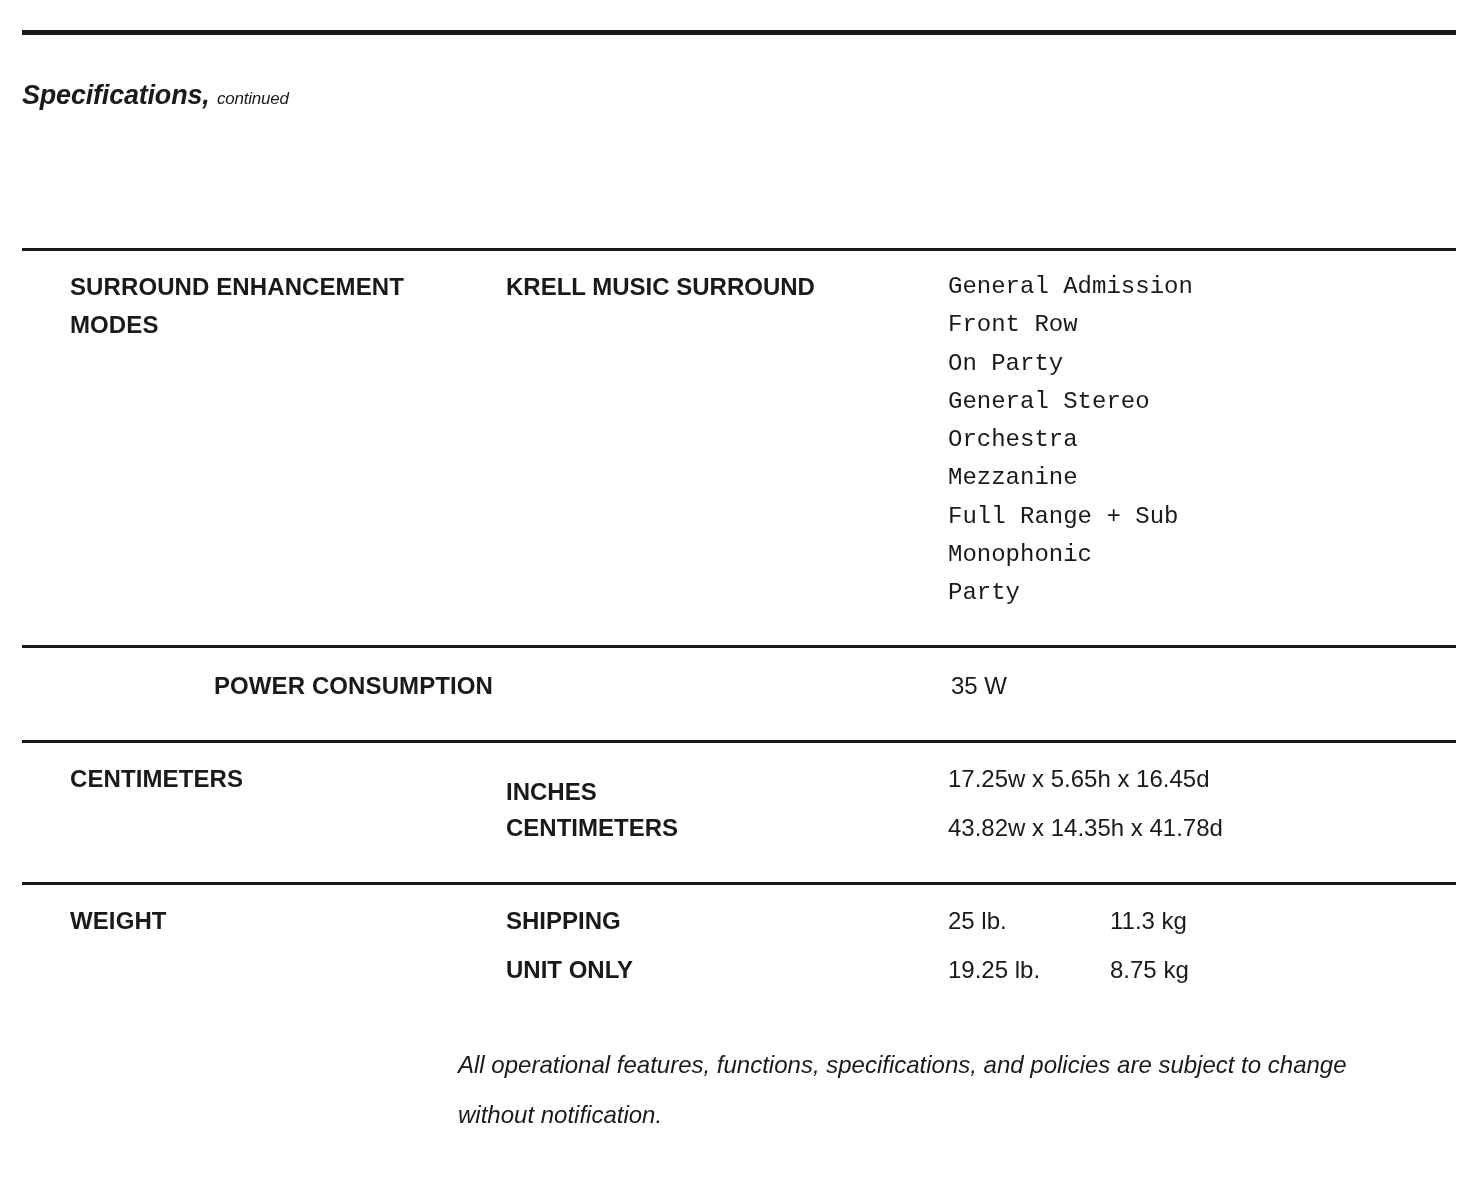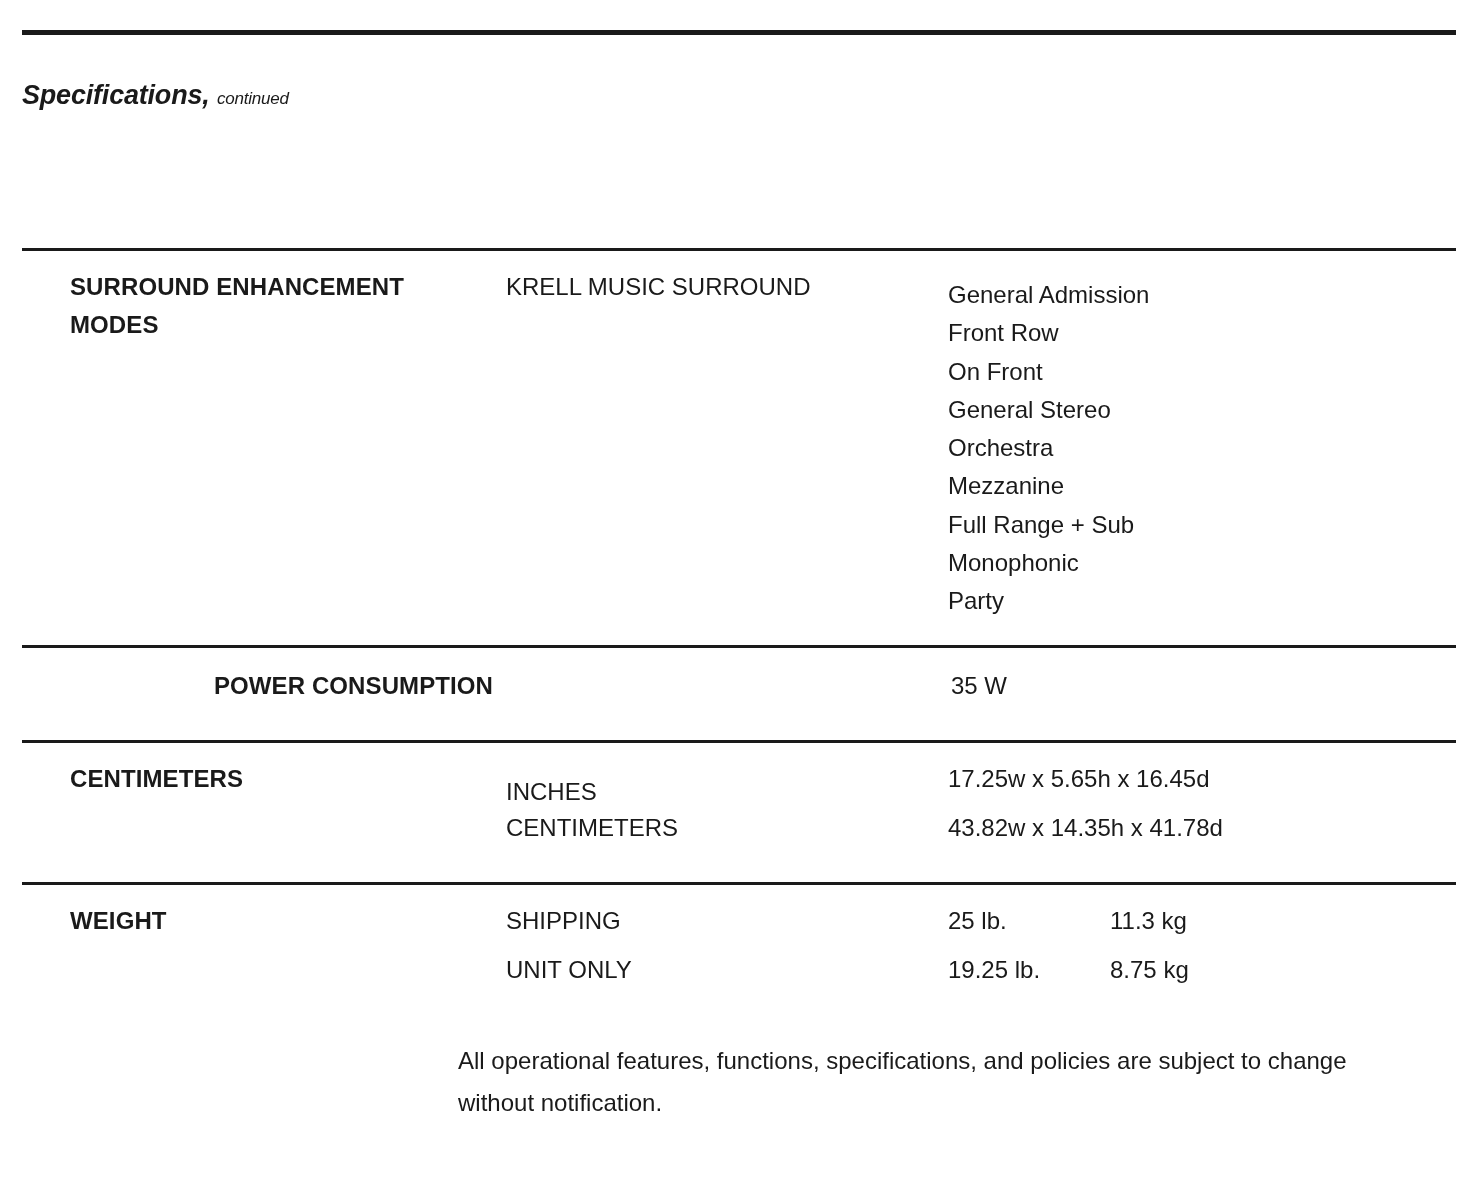--- a/index.html
+++ b/index.html
@@ -66,52 +66,55 @@
     font-weight: bold;
     line-height: 38px;
     letter-spacing: 0.1px;
   }
   .col-mid {
     position: absolute;
     left: 436px;
     width: 440px;
     font-size: 24px;
     line-height: 38px;
+    font-weight: bold;
   }
   .col-val {
     position: absolute;
     left: 878px;
     font-size: 24px;
     line-height: 38px;
   }
   .col-val2 {
     position: absolute;
     left: 1040px;
     font-size: 24px;
     line-height: 38px;
   }
 
   .mode-list {
     position: absolute;
     left: 878px;
-    top: 8px;
+    top: 0;
     font-size: 24px;
     line-height: 38.3px;
+    font-family: Liberation Mono, monospace;
   }
   .mode-list div {
     white-space: nowrap;
   }
 
   .note {
     position: absolute;
     left: 458px;
     top: 1040px;
     width: 960px;
     font-size: 24px;
-    line-height: 42px;
+    font-style: italic;
+    line-height: 50px;
   }
 </style>
 </head>
 <body>
 
 <div class="page">
 
   <div class="rule rule-top"></div>
 
   <div class="doc-heading">
@@ -126,21 +129,21 @@
 
   <div class="spec-row" style="position:absolute; left:22px; top:268px; width:1434px; height:370px;">
     <div class="col-label">
       <div>SURROUND ENHANCEMENT</div>
       <div>MODES</div>
     </div>
     <div class="col-mid">KRELL MUSIC SURROUND</div>
     <div class="mode-list">
       <div>General Admission</div>
       <div>Front Row</div>
-      <div>On Front</div>
+      <div>On Party</div>
       <div>General Stereo</div>
       <div>Orchestra</div>
       <div>Mezzanine</div>
       <div>Full Range + Sub</div>
       <div>Monophonic</div>
       <div>Party</div>
     </div>
   </div>
 
   <div class="spec-row" style="position:absolute; left:25px; top:667px; width:1434px; height:60px;text-align:right;">

